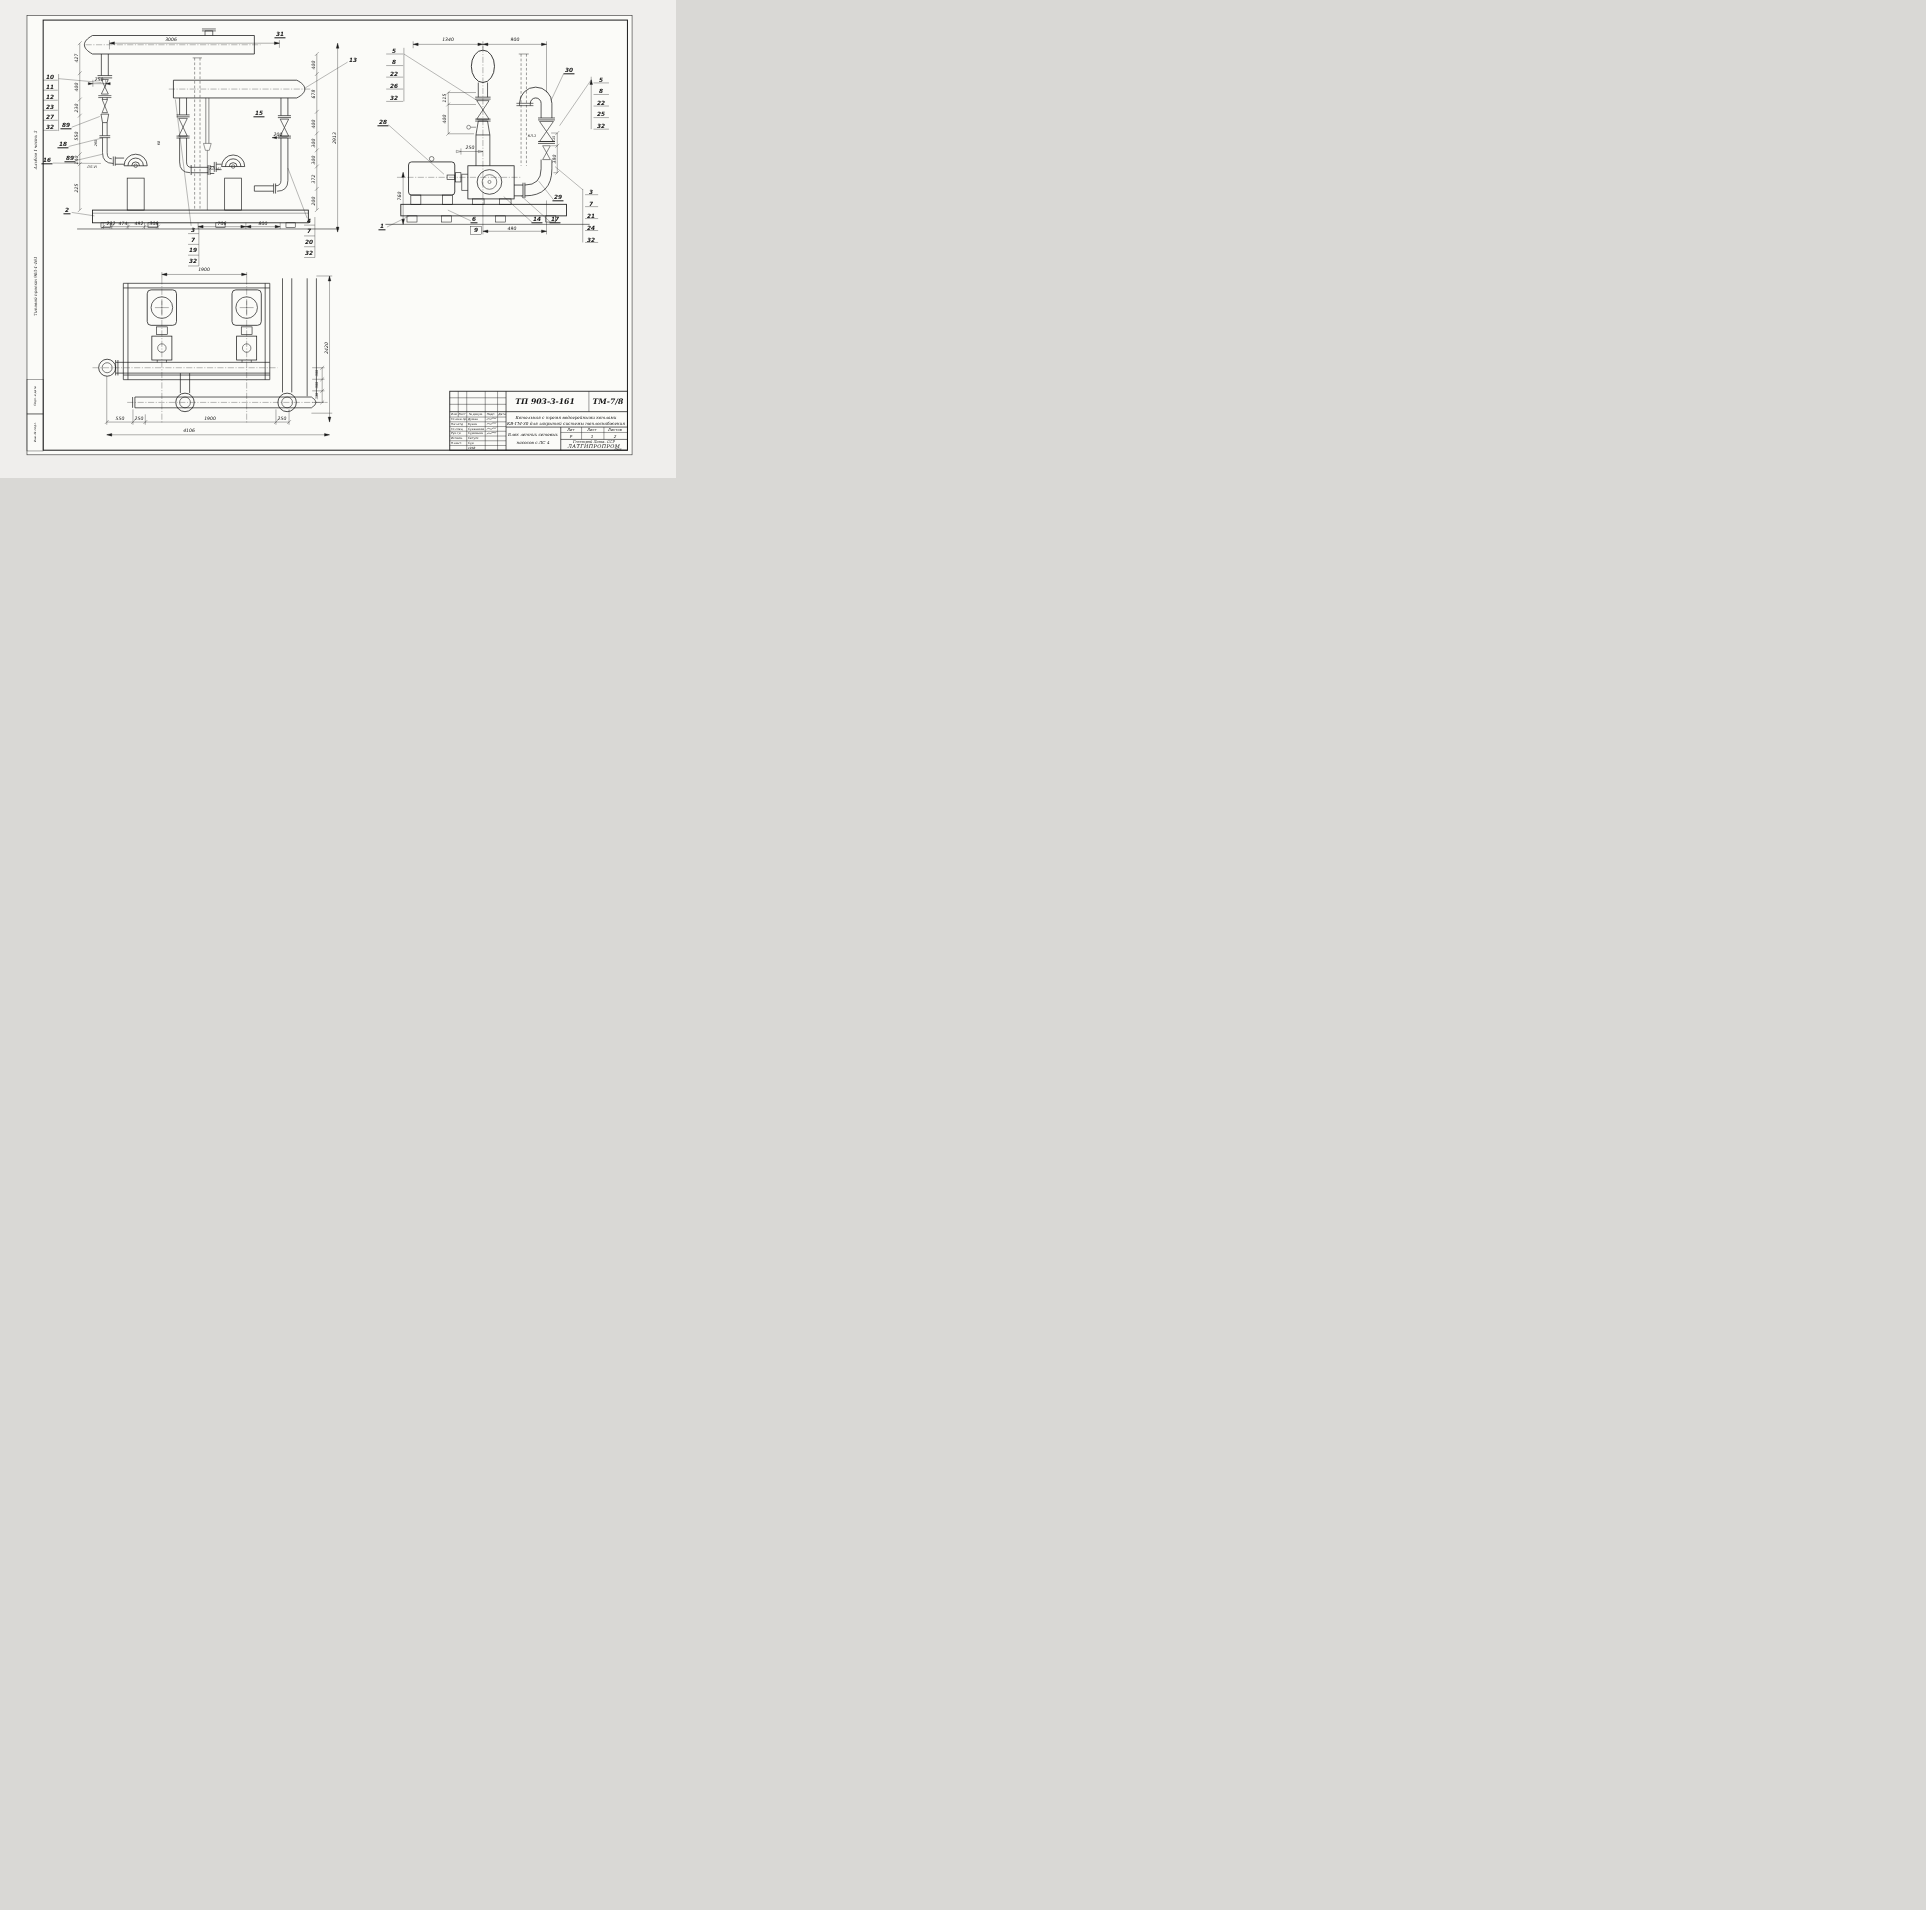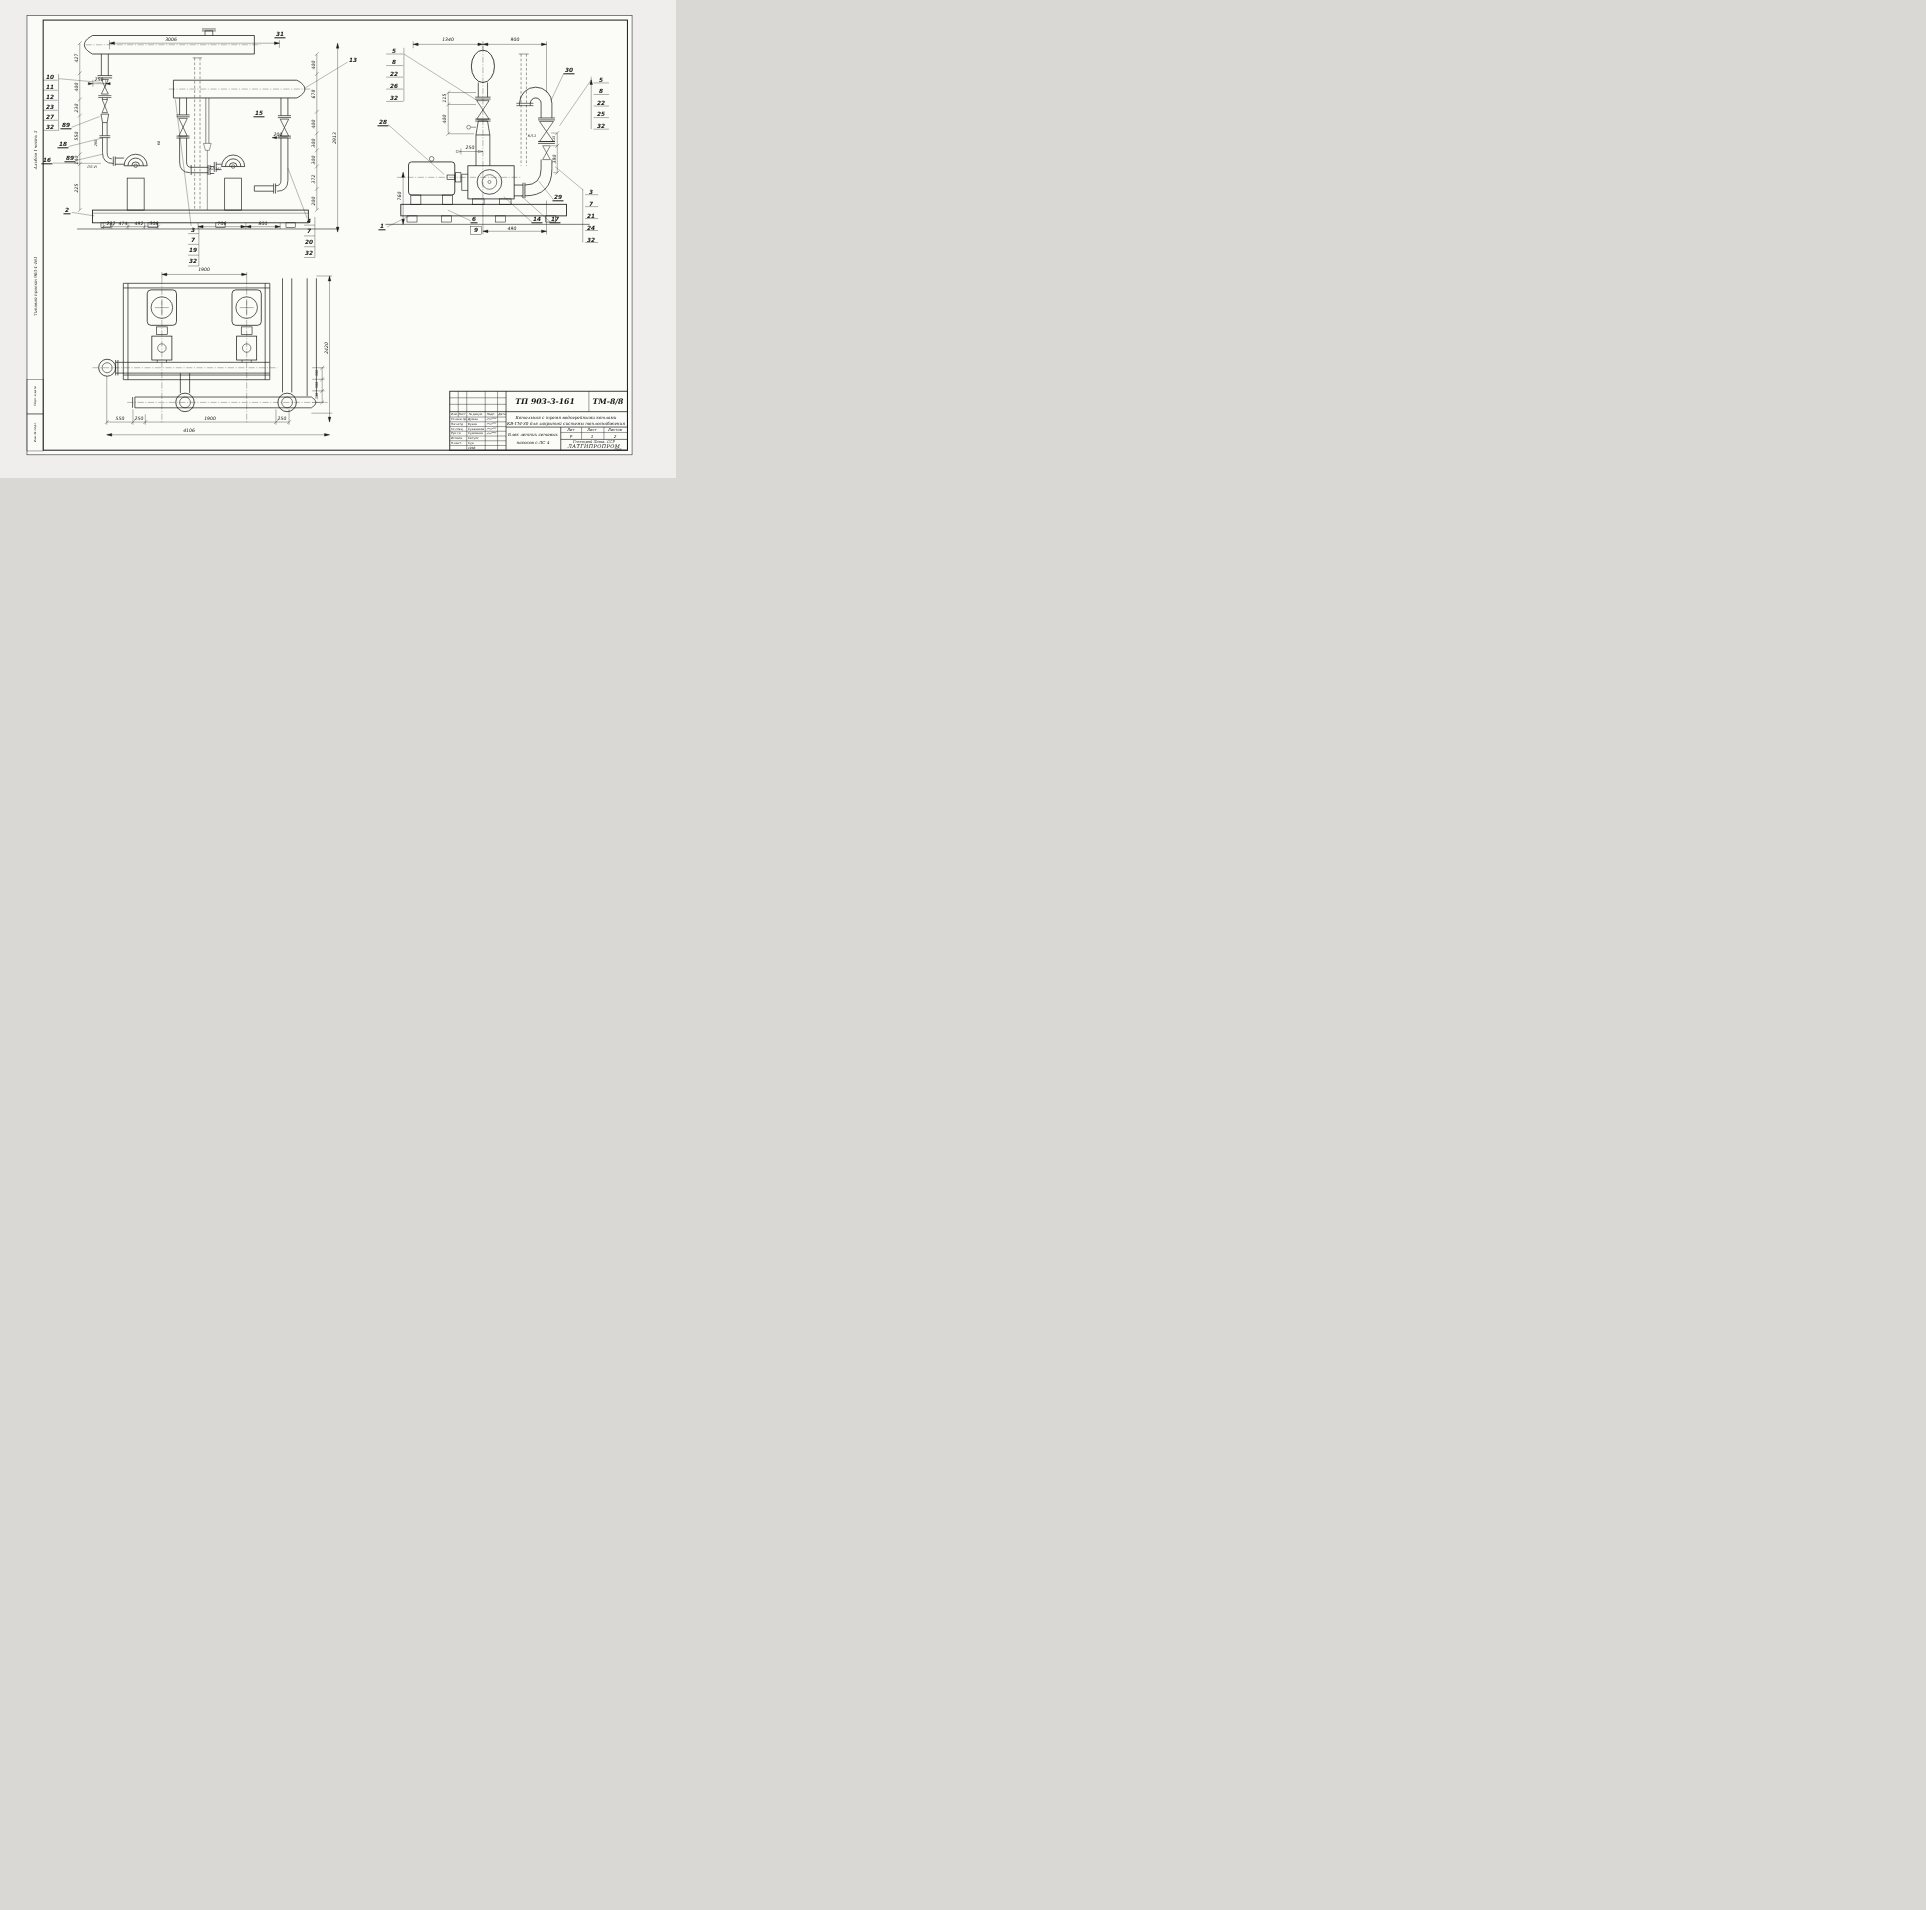--- a/index.html
+++ b/index.html
@@ -341,21 +341,21 @@
 <span class="lbl dim" style="left:210px;top:418px">1900</span>
 <span class="lbl dim" style="left:282px;top:418px">250</span>
 <span class="lbl dim" style="left:189px;top:430px">4106</span>
 
 <span class="lbl t11 rot serif" style="left:35px;top:150px">Альбом I часть 3</span>
 <span class="lbl t11 rot serif" style="left:35px;top:286px">Типовой проект 903-1-161</span>
 <span class="lbl t7 rot" style="left:35px;top:396px">Подп. и дата</span>
 <span class="lbl t7 rot" style="left:35px;top:432px">Инв. № подл.</span>
 
 <span class="lbl big serif" style="left:545px;top:401px">ТП 903-3-161</span>
-<span class="lbl big serif" style="left:608px;top:401px">ТМ-8/8</span>
+<span class="lbl big serif" style="left:608px;top:401px">ТМ-7/8</span>
 <span class="lbl t7" style="left:454px;top:414px">Изм</span>
 <span class="lbl t7" style="left:462px;top:414px">Лист</span>
 <span class="lbl t7" style="left:476px;top:414px">№ докум.</span>
 <span class="lbl t7" style="left:491px;top:414px">Подп.</span>
 <span class="lbl t7" style="left:502px;top:414px">Дата</span>
 <span class="lblL t7" style="left:451px;top:419px">Гл.инж.пр.</span>
 <span class="lblL t7" style="left:468px;top:419px">Думан</span>
 <span class="lblL t7" style="left:451px;top:424px">Нач.отд</span>
 <span class="lblL t7" style="left:468px;top:424px">Букин</span>
 <span class="lblL t7" style="left:451px;top:429px">Гл.спец</span>

